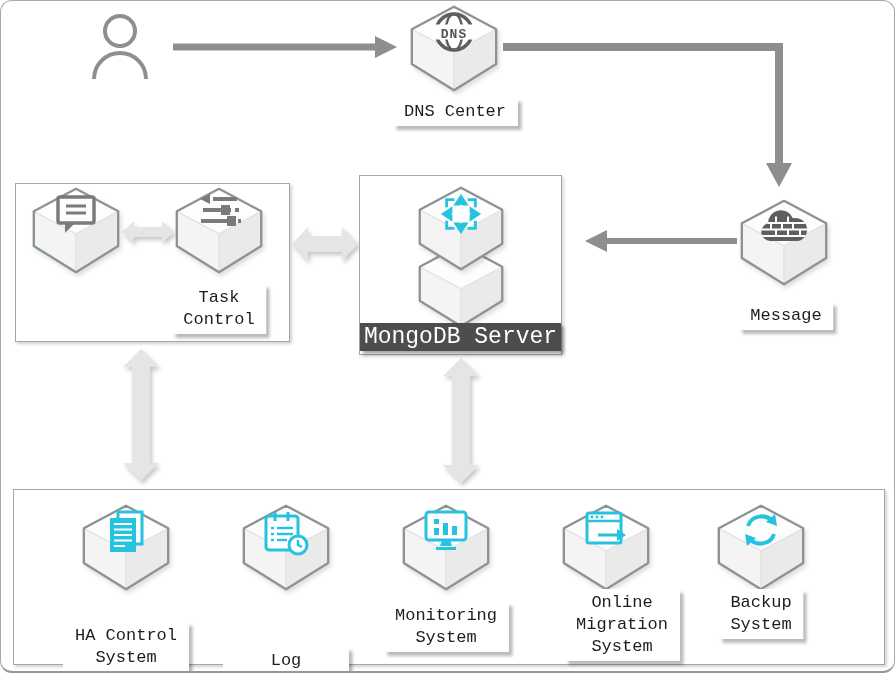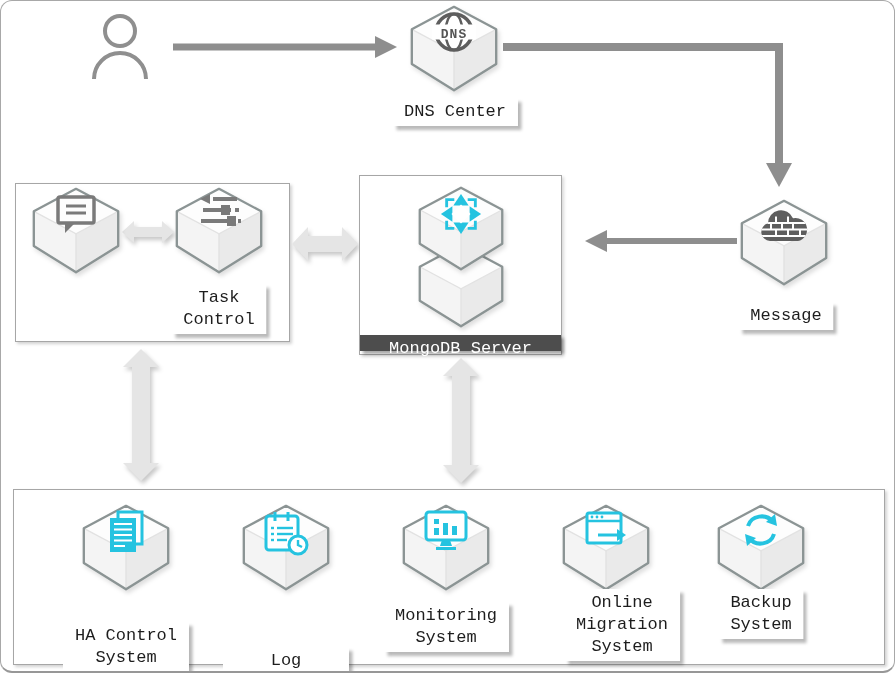--- a/index.html
+++ b/index.html
@@ -12,22 +12,22 @@
   .arrowlayer{position:absolute;left:0;top:0;width:895px;height:673px;pointer-events:none;}
   .node-hex{position:absolute;width:94px;height:90px;}
   .node-hex .hexsvg{position:absolute;left:0;top:0;filter:drop-shadow(2px 3px 2px rgba(0,0,0,0.13));}
   .node-hex .icon{position:absolute;left:50%;top:7px;transform:translateX(-50%);}
   .label{position:absolute;transform:translateX(-50%);background:#fff;
     padding:3px 12px;font-size:17px;line-height:1.3;color:#1d1d1d;text-align:center;
     white-space:pre-line;box-shadow:4px 4px 3px rgba(0,0,0,0.28);}
   .mongo-box{position:absolute;left:358px;top:174px;width:203px;height:180px;
     background:#fff;border:1px solid #a6a6a6;box-sizing:border-box;
     box-shadow:2px 2px 3px rgba(0,0,0,0.15);}
-  .mongo-banner{position:absolute;left:0px;right:0px;bottom:3px;height:16px;
-    background:#4d4d4d;color:#ffffff;font-size:17px;line-height:28px;text-align:center;
+  .mongo-banner{position:absolute;left:0px;right:0px;bottom:3px;height:28px;
+    background:#4d4d4d;color:#ffffff;font-size:23px;line-height:28px;text-align:center;
     box-shadow:3px 3px 3px rgba(0,0,0,0.35);}
   .solid-arrow{stroke:#8e8e8e;fill:none;}
   .solid-head{fill:#8e8e8e;}
   .blockarrow{fill:#e5e5e5;filter:drop-shadow(2px 3px 2px rgba(0,0,0,0.22));}
   .hexline{stroke:#8b9494;}
 </style>
 </head>
 <body>
 
 <div class="canvas">

